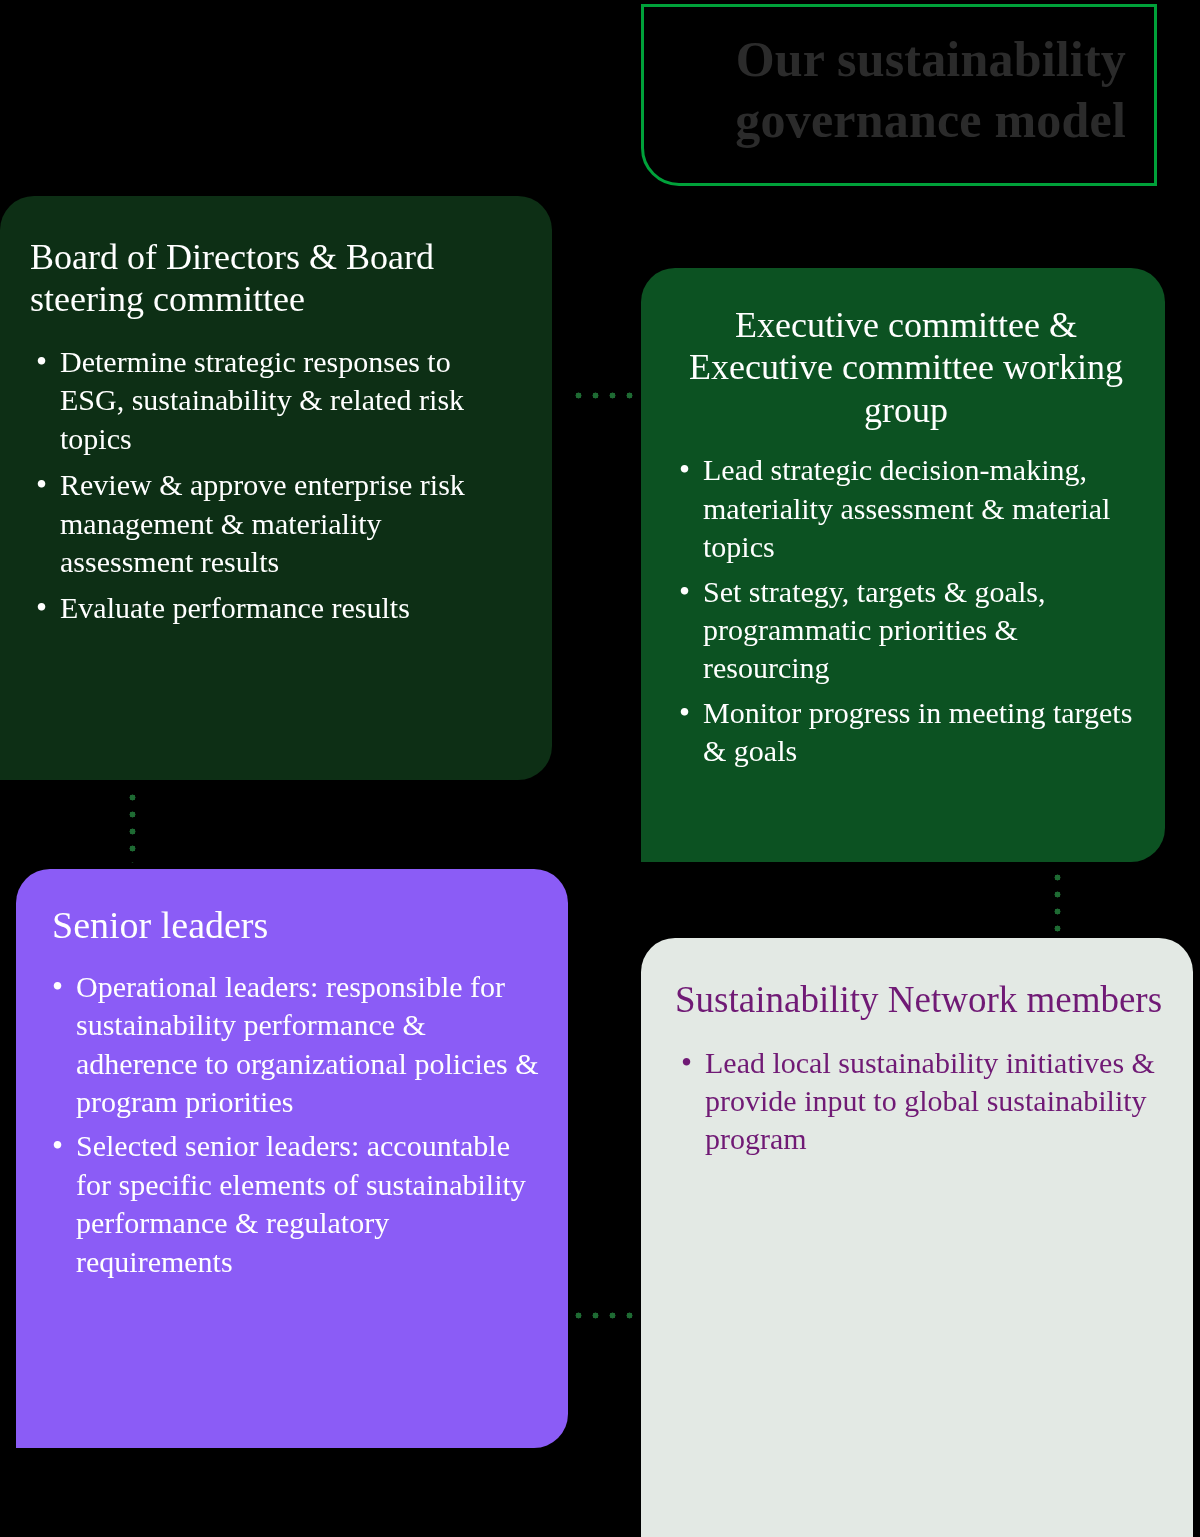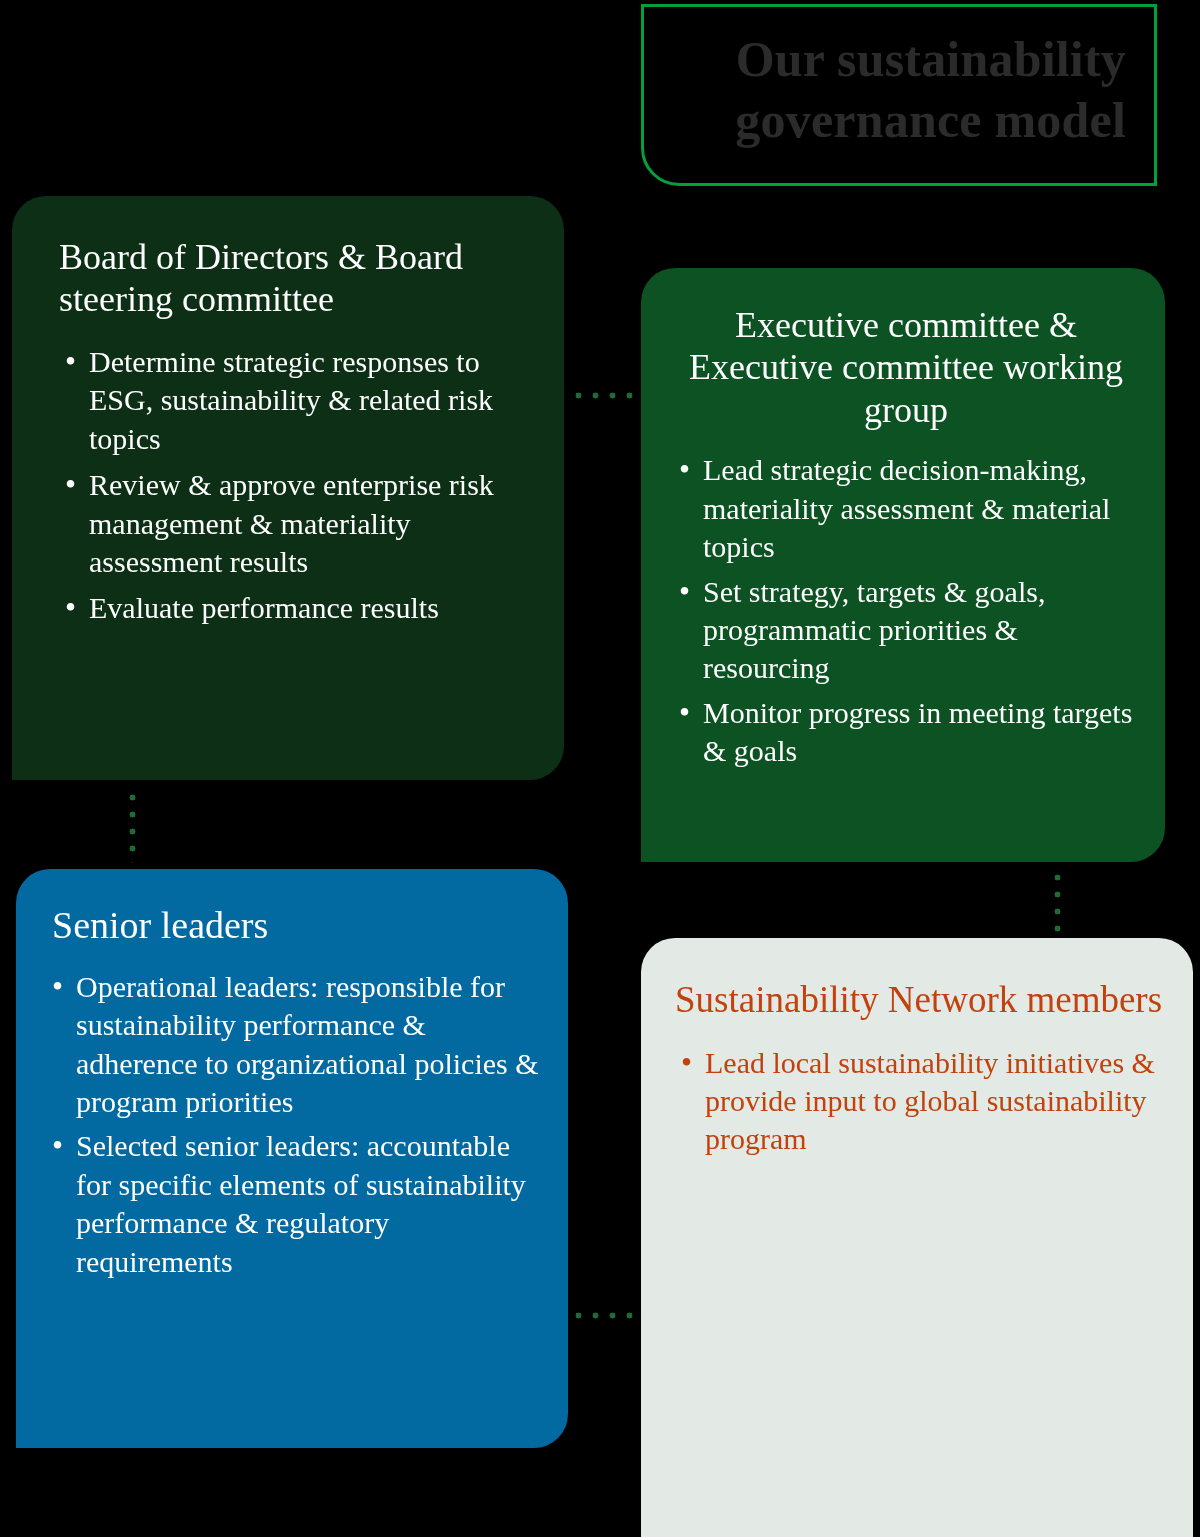--- a/index.html
+++ b/index.html
@@ -68,28 +68,28 @@
   .card li::before {
     content: "\2022";
     position: absolute;
     left: 6px;
     top: -1px;
     font-size: 1.05em;
   }
 
   
   #card-board {
-    left: 12px;
+    left: 0;
     top: 196px;
     width: 552px;
     height: 584px;
     background: #0d2f15;
     border-radius: 34px 34px 34px 0;
     color: #ffffff;
-    padding: 40px 30px 20px 47px;
+    padding: 40px 30px 20px 30px;
   }
   #card-board h2 {
     font-size: 36px;
     margin-bottom: 22px;
   }
   #card-board li {
     font-size: 30px;
     margin-bottom: 8px;
   }
 
@@ -113,21 +113,21 @@
     font-size: 30px;
     margin-bottom: 6px;
   }
 
   
   #card-senior {
     left: 16px;
     top: 869px;
     width: 552px;
     height: 579px;
-    background: #0369a1;
+    background: #8b5cf6;
     border-radius: 34px 34px 34px 0;
     color: #ffffff;
     padding: 34px 26px 8px 30px;
   }
   #card-senior h2 {
     font-size: 38px;
     margin-bottom: 20px;
     padding-left: 6px;
   }
   #card-senior li {
@@ -136,21 +136,21 @@
   }
 
   
   #card-network {
     left: 641px;
     top: 938px;
     width: 552px;
     height: 599px;
     background: #e3e9e4;
     border-radius: 34px 34px 0 0;
-    color: #c2410c;
+    color: #701a75;
     padding: 40px 26px 20px 34px;
   }
   #card-network h2 {
     font-size: 37px;
     margin-bottom: 22px;
   }
   #card-network li {
     font-size: 30px;
     margin-bottom: 6px;
   }

